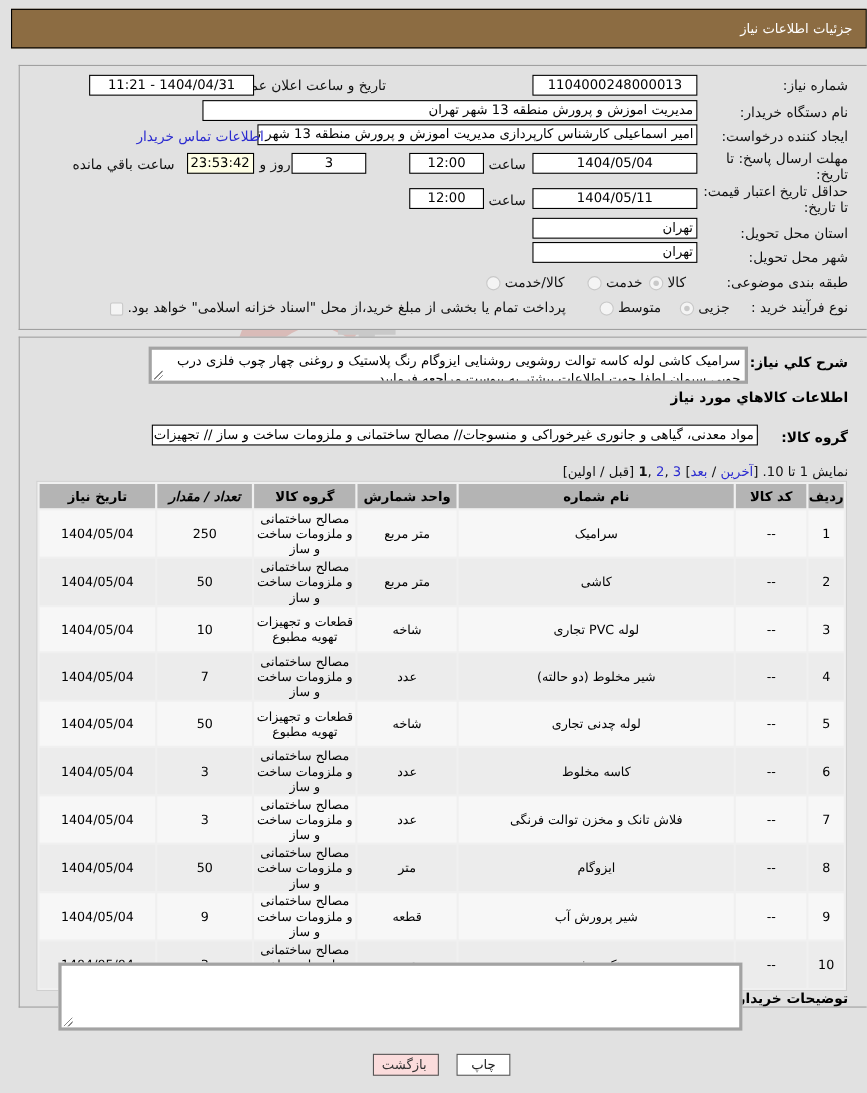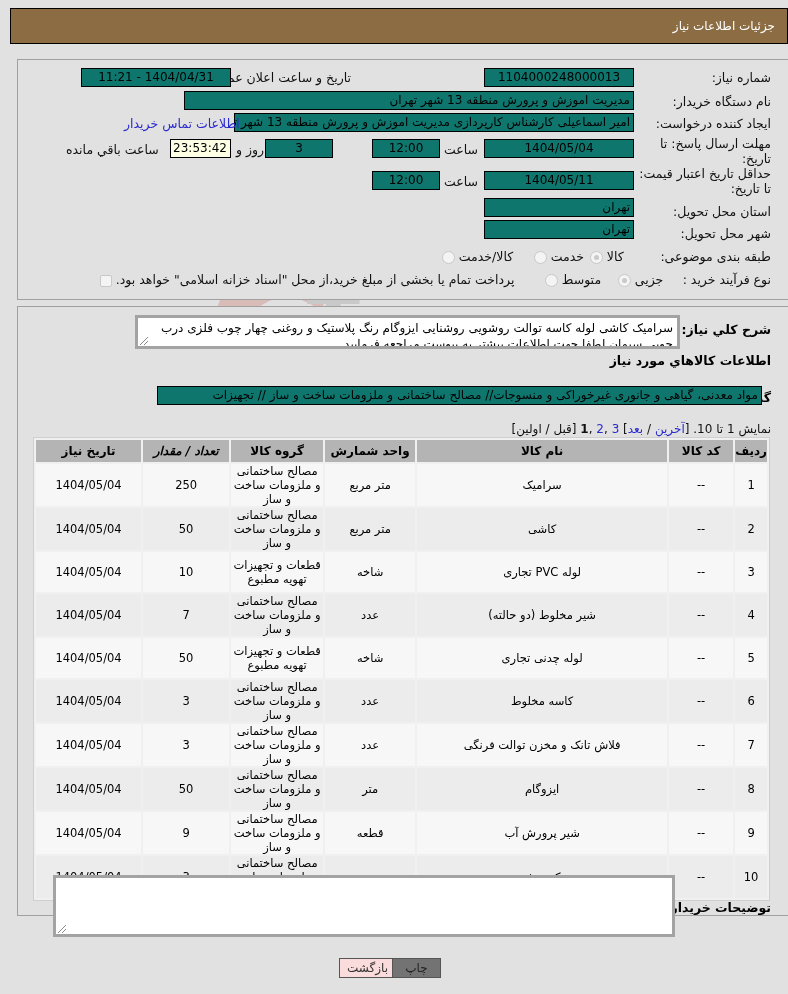--- a/index.html
+++ b/index.html
@@ -7,21 +7,21 @@
   body { position: relative; direction: rtl; }
 
   .header-bar { position: absolute; left: 10px; top: 8px; width: 778px; height: 36px; background: #8c6c42; border: 1px solid #000; color: #fff; font-size: 12px; line-height: 34px; padding-right: 12px; }
 
   .panel { position: absolute; left: 17px; width: 771px; border: 1px solid #a0a0a0; border-right: none; background: #e1e1e1; }
   .panel1 { top: 59px; height: 241px; }
   .panel2 { top: 306px; height: 610px; }
 
   .abs { position: absolute; white-space: nowrap; }
   .lbl { font-size: 12.5px; color: #111; }
-  .box { position: absolute; background: #0f766e; border: 1px solid #000; height: 19px; line-height: 17px; font-size: 12px; text-align: center; overflow: hidden; white-space: nowrap; padding: 0 3px; }
+  .box { position: absolute; background: #ffffff; border: 1px solid #000; height: 19px; line-height: 17px; font-size: 12px; text-align: center; overflow: hidden; white-space: nowrap; padding: 0 3px; }
   .box.right { text-align: right; }
   .box.yellow { background: #ffffe6; }
   .link { color: #2a2ad0; }
 
   .radio { display: inline-block; width: 13px; height: 13px; border-radius: 50%; border: 1px solid #c8c8c8; background: #f4f4f4; vertical-align: middle; position: relative; }
   .radio.checked::after { content: ""; position: absolute; left: 3px; top: 3px; width: 5px; height: 5px; border-radius: 50%; background: #c9c9c9; }
   .check { display: inline-block; width: 12px; height: 12px; border: 1px solid #c8c8c8; background: #f4f4f4; border-radius: 2px; vertical-align: middle; }
 
   .bold { font-weight: bold; font-size: 12.5px; }
 
@@ -31,21 +31,21 @@
   table.items { position: absolute; left: 33px; top: 437px; width: 737px; border-collapse: separate; border-spacing: 2px; background: #f0f0f0; border: 1px solid #cfcfcf; direction: rtl; font-size: 11.5px; }
   table.items th { background: #b4b4b4; height: 22px; font-weight: bold; font-size: 12px; text-align: center; }
   table.items td { text-align: center; height: 40px; padding: 0 2px; line-height: 14px; }
   table.items tr.odd td { background: #f7f7f7; }
   table.items tr.even td { background: #ececec; }
   table.items tr.short td { height: 40px; }
   td.grp { font-size: 11.5px; }
 
   .btn { position: absolute; top: 958px; height: 20px; line-height: 18px; font-size: 12px; text-align: center; border: 1px solid #555; padding: 0 10px; }
   .btn-back { left: 339px; width: 60px; background: #fbdcdc; color: #333; }
-  .btn-print { left: 392px; width: 49px; background: #737373; color: #222; }
+  .btn-print { left: 415px; width: 49px; background: #ffffff; color: #222; }
 
   .watermark { position: absolute; left: 190px; top: 240px; width: 600px; height: 200px; pointer-events: none; opacity: 0.22; }
 </style>
 </head>
 <body>
 
 <div class="header-bar">
   <span>جزئیات اطلاعات نیاز</span>
 </div>
 
@@ -124,32 +124,32 @@
 
 <span class="abs bold" style="right:17px; top:322px;">شرح کلي نياز:</span>
 <div class="textarea" style="left:135px; top:315px; width:545px; height:34px;">
   <span>سرامیک کاشی لوله کاسه توالت روشویی روشنایی ایزوگام رنگ پلاستیک و روغنی چهار چوب فلزی درب چوبی سیمان لطفا جهت اطلاعات بیشتر به پیوست مراجعه فرمایید</span>
   <span class="grip"></span>
 </div>
 
 <span class="abs bold" style="right:17px; top:353px;">اطلاعات کالاهاي مورد نياز</span>
 
 <span class="abs bold" style="right:17px; top:390px;">گروه کالا:</span>
-<div class="box right" style="left:138px; top:386px; width:605px;margin-left:19px;">مواد معدنی، گیاهی و جانوری غیرخوراکی و منسوجات// مصالح ساختمانی و ملزومات ساخت و ساز // تجهیزات</div>
+<div class="box right" style="left:138px; top:386px; width:551px;">مواد معدنی، گیاهی و جانوری غیرخوراکی و منسوجات// مصالح ساختمانی و ملزومات ساخت و ساز // تجهیزات</div>
 
 <div class="abs lbl" style="right:17px; top:422px; font-size:12px;">
   <span>نمایش 1 تا 10. [</span><span class="link">آخرین</span><span> / </span><span class="link">بعد</span><span>] </span><span class="link">3</span> ,<span class="link">2</span> ,<b>1</b><span> [قبل / اولین]</span>
 </div>
 
 <table class="items">
   <thead>
     <tr>
       <th style="width:26px;">ردیف</th>
       <th style="width:64px;">کد کالا</th>
-      <th style="width:250px;">نام کالا</th>
+      <th style="width:250px;">نام شماره</th>
       <th style="width:90px;">واحد شمارش</th>
       <th style="width:92px;">گروه کالا</th>
       <th style="width:86px;font-style:italic;">تعداد / مقدار</th>
       <th>تاریخ نیاز</th>
     </tr>
   </thead>
   <tbody>
     <tr class="odd">
       <td>1</td>
       <td>--</td>

